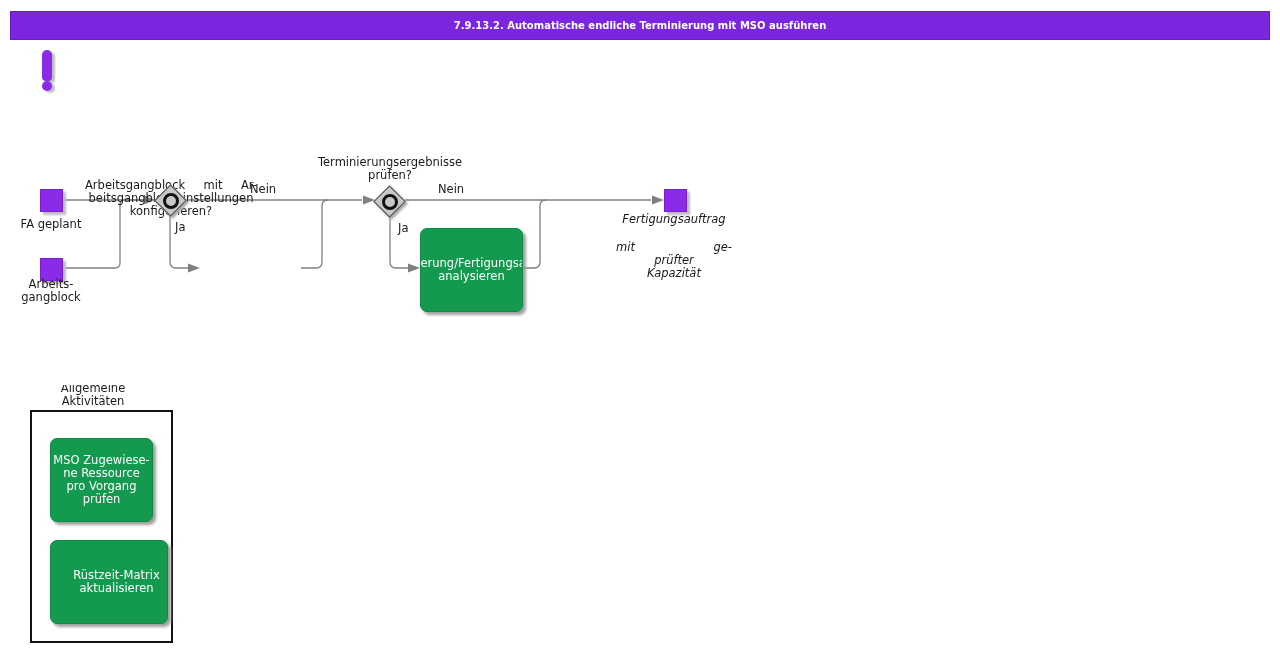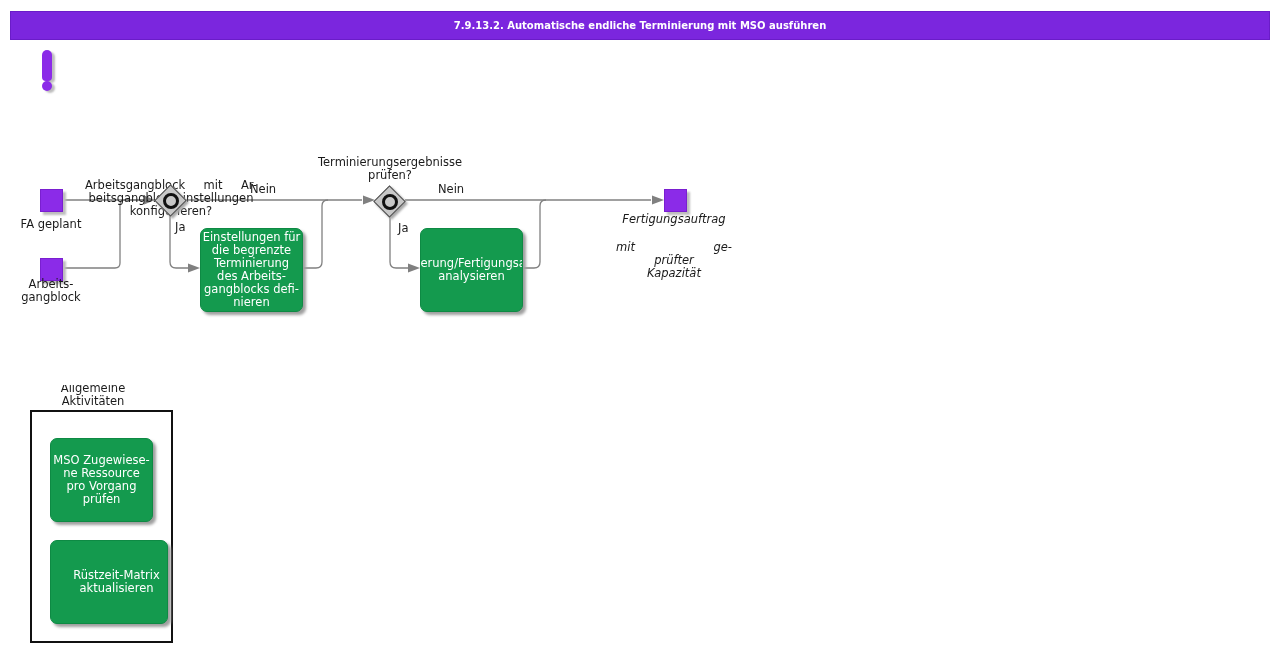--- a/index.html
+++ b/index.html
@@ -115,28 +115,20 @@
   <div class="abs lbl" style="left:10px;top:278px;width:82px;">
       <div class="line">Arbeits-</div>
       <div class="line">gangblock</div>
     </div>
 
   <div class="abs gw" style="left:155px;top:185px;">
     <div class="diamond"></div>
     <div class="ring"></div>
   </div>
 
-  <div class="abs activity" style="left:200px;top:228px;">
-      <div class="line">Einstellungen für</div>
-      <div class="line">die begrenzte</div>
-      <div class="line">Terminierung</div>
-      <div class="line">des Arbeits-</div>
-      <div class="line">gangblocks defi-</div>
-      <div class="line">nieren</div>
-    </div>
 
   <div class="abs gw" style="left:374px;top:186px;">
     <div class="diamond"></div>
     <div class="ring"></div>
   </div>
 
   <div class="abs activity" style="left:420px;top:228px;">
       <div class="line">ierung/Fertigungsa</div>
       <div class="line">analysieren</div>
     </div>

